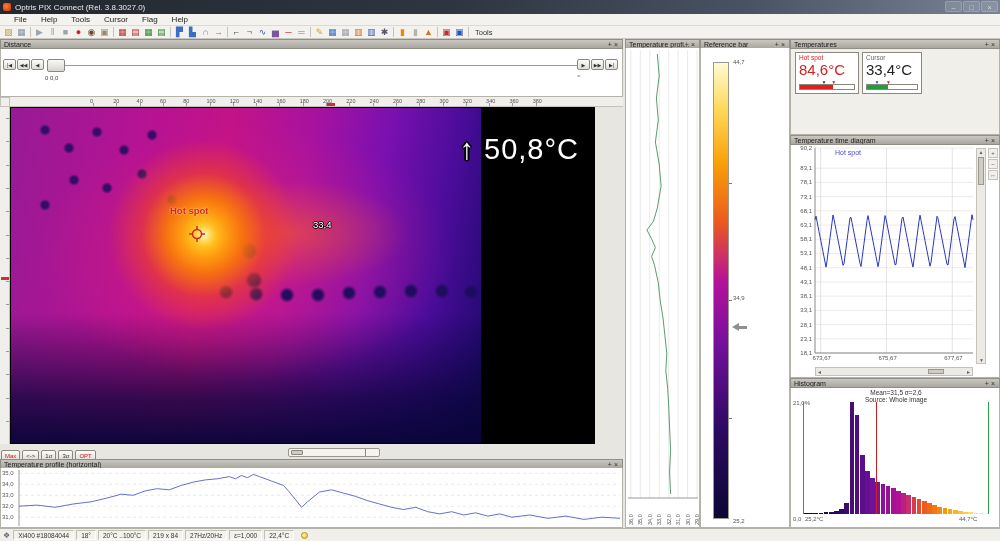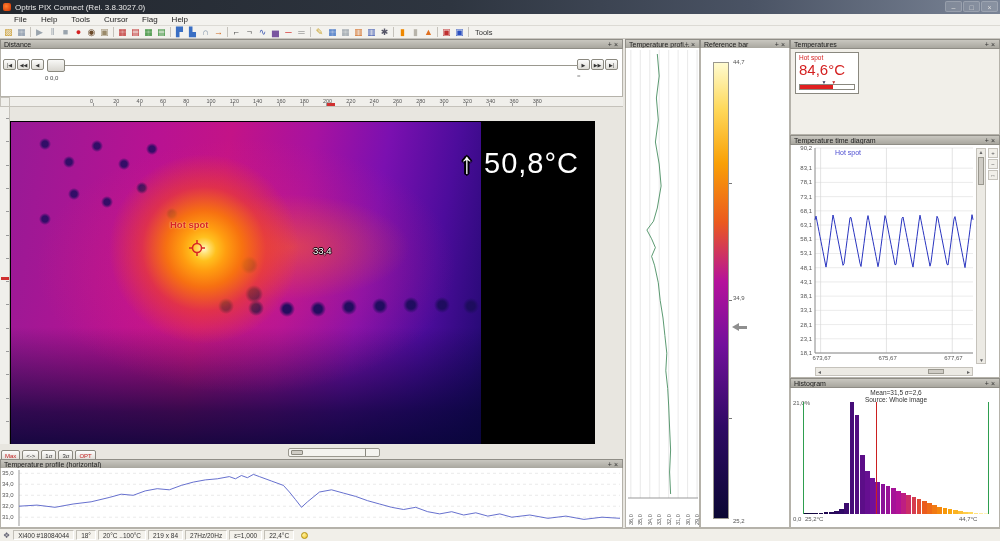--- a/index.html
+++ b/index.html
@@ -52,21 +52,21 @@
   #ir-corner { left:0; top:0; width:10px; height:10px; background:#f0efeb; border:1px solid #c5c2bb; }
   #rulerh { left:10px; top:0; width:613px; height:10px; background:#f0efeb; border-bottom:1px solid #c5c2bb; overflow:hidden; }
   #rulerv { left:0; top:10px; width:10px; height:337px; background:#f0efeb; border-right:1px solid #c5c2bb; overflow:hidden; }
   .rlabel { position:absolute; font-size:5.5px; color:#555; }
   .rtickh { position:absolute; bottom:0; width:1px; height:3px; background:#999; }
   .rtickv { position:absolute; right:0; height:1px; width:3px; background:#999; }
   #rulerh-marker { position:absolute; left:317px; bottom:0; width:8px; height:3px; background:#d03030; }
   #rulerv-marker { position:absolute; top:170px; right:0; width:8px; height:3px; background:#d03030; }
   .rvlab { transform:rotate(-90deg); transform-origin:left bottom; position:absolute; left:1px; font-size:5.5px; color:#555; }
 
-  #ircanvas { left:10px; top:10px; width:585px; height:337px; background:#000; overflow:hidden;margin-top:14px; }
+  #ircanvas { left:10px; top:10px; width:585px; height:337px; background:#000; overflow:hidden; }
   #ircolored { position:absolute; left:1px; top:1px; width:470px; height:335px;
     background-image:
       radial-gradient(circle at 193px 127px, #fff7c9 0px, #ffe070 5px, #ffc01e 12px, #ff9d10 22px, rgba(250,120,8,.92) 38px, rgba(242,70,30,.55) 62px, rgba(242,60,60,0) 95px),
       radial-gradient(ellipse 170px 75px at 280px 125px, rgba(255,110,25,.45), rgba(255,110,25,0) 70%),
       radial-gradient(circle at 215px 184px, rgba(28,12,92,.95) 0 4px, rgba(28,12,92,0) 8px),
       radial-gradient(circle at 245px 186px, rgba(28,12,92,.95) 0 4px, rgba(28,12,92,0) 8px),
       radial-gradient(circle at 276px 187px, rgba(28,12,92,.95) 0 4px, rgba(28,12,92,0) 8px),
       radial-gradient(circle at 307px 187px, rgba(28,12,92,.95) 0 4px, rgba(28,12,92,0) 8px),
       radial-gradient(circle at 338px 185px, rgba(28,12,92,.95) 0 4px, rgba(28,12,92,0) 8px),
       radial-gradient(circle at 369px 184px, rgba(28,12,92,.95) 0 4px, rgba(28,12,92,0) 8px),
@@ -86,21 +86,21 @@
       radial-gradient(circle at 161px 92px, rgba(30,12,96,.85) 0 3px, rgba(30,12,96,0) 6px),
       radial-gradient(circle at 34px 97px, rgba(30,12,96,.85) 0 3px, rgba(30,12,96,0) 6px),
       radial-gradient(ellipse 280px 170px at 235px 145px, rgba(235,35,110,.5), rgba(235,35,110,0) 75%),
       linear-gradient(to top, rgba(8,5,56,.96) 0px, rgba(8,5,56,.75) 45px, rgba(8,5,56,0) 130px),
       linear-gradient(100deg, #971a96 0%, #b81292 28%, #c31387 42%, #a712a0 58%, #7b10b0 72%, #4d0c9c 85%, #2b0a7a 95%, #1a0a5e 100%); }
   #maxtemp { position:absolute; top:26px; right:16px; color:#fff; font-size:29px; letter-spacing:1px;
     text-shadow:2px 0 #000,-2px 0 #000,0 2px #000,0 -2px #000,1.4px 1.4px #000,-1.4px 1.4px #000,1.4px -1.4px #000,-1.4px -1.4px #000; }
   #hotspotlabel { position:absolute; left:160px; top:98px; color:#d82424; font-size:9.5px; font-weight:bold;
     text-shadow:0 0 2px rgba(255,255,220,.9); }
   #crosshair { position:absolute; left:179px; top:119px; }
-  #cursorvalue { position:absolute; left:303px; top:124px; color:#fff; font-size:9.5px;
+  #cursorvalue { position:absolute; left:303px; top:112px; color:#fff; font-size:9.5px;
     text-shadow:1px 0 #000,-1px 0 #000,0 1px #000,0 -1px #000; }
 
   
   #scalerow { left:0; top:405px; width:623px; height:15px; background:#e8e6e0; display:block; }
   .scalebtn { display:inline-block; height:11px; border:1px solid #8a887f; background:linear-gradient(#fdfdfc,#dedcd6);
     border-radius:2px; font-size:6px; line-height:10px; padding:0 3px; margin:2px 1px 0 1px; color:#333; }
   .scalebtn.red { color:#c22020; }
   #imgscroll { position:absolute; left:288px; top:4px; width:92px; height:9px; border:1px solid #9a988f; background:#f4f3ef; border-radius:2px; }
   #imgscroll .thumb { position:absolute; left:2px; top:1px; width:12px; height:5px; background:#cfccc5; border:1px solid #8a887f; border-radius:1px; }
   #imgscroll .mark { position:absolute; left:76px; top:0; width:1px; height:7px; background:#8a887f; }
@@ -433,20 +433,29 @@
     <div class="pcontent" id="temps-content">
         <div class="tbox" style="left: 4px; width: 64px;">
           <div class="tlabel" style="color: rgb(212, 32, 32);">Hot spot</div>
           <div class="tvalue" style="color: rgb(212, 32, 32);">84,6°C</div>
           <div class="tbar" style="width: 56px;">
             <div class="tfill" style="width: 62%; background: rgb(224, 32, 32);"></div>
             <span class="tmark" style="left: 40%; color: rgb(51, 51, 85);">▼</span>
             <span class="tmark" style="left: 58%; color: rgb(194, 32, 32);">▼</span>
           </div>
         </div>
+        <div class="tbox" style="left: 71px; width: 60px;">
+          <div class="tlabel" style="color: rgb(102, 102, 102);">Cursor</div>
+          <div class="tvalue" style="color: rgb(34, 34, 34);">33,4°C</div>
+          <div class="tbar" style="width: 52px;">
+            <div class="tfill" style="width: 42%; background: rgb(31, 158, 58);"></div>
+            <span class="tmark" style="left: 15%; color: rgb(42, 80, 200);">▼</span>
+            <span class="tmark" style="left: 38%; color: rgb(194, 32, 32);">▼</span>
+          </div>
+        </div>
       </div>
   </div>
 
   <div id="timediag" class="abs">
     <div class="ptitle">
       <span>Temperature time diagram</span>
       <span class="pbtns"><span>+</span><span>×</span></span>
     </div>
     <div class="pcontent" id="timediag-content">
       <div id="td-legend">Hot spot</div>

